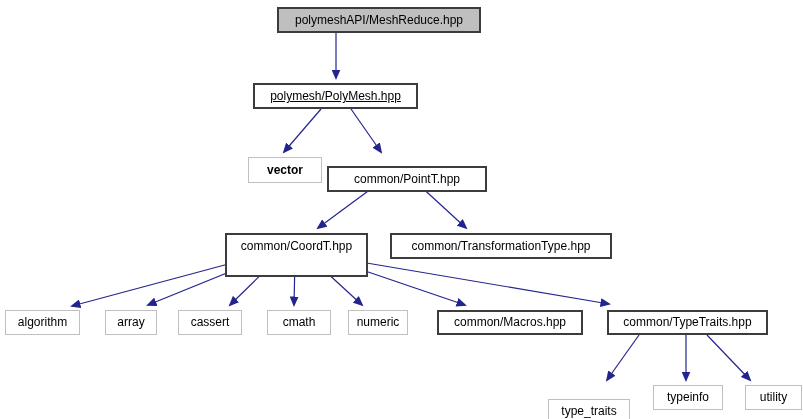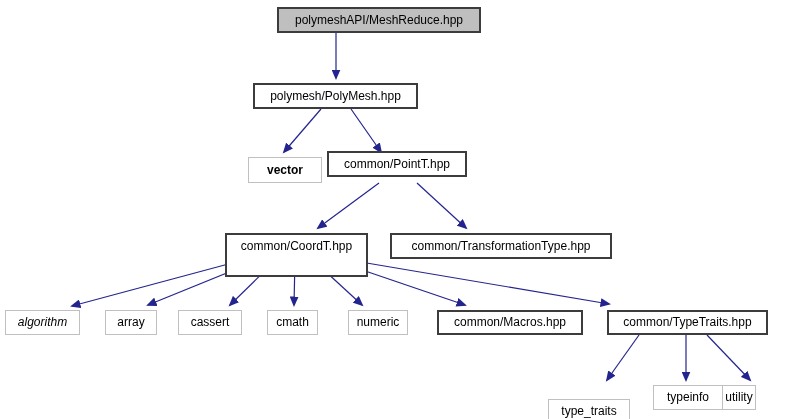--- a/index.html
+++ b/index.html
@@ -74,29 +74,29 @@
         <line x1="312" y1="259" x2="362" y2="305" class="edge-line" marker-end="url(#arrowhead)"></line>
         <line x1="330" y1="259" x2="465" y2="305" class="edge-line" marker-end="url(#arrowhead)"></line>
         <line x1="343" y1="259" x2="609" y2="304" class="edge-line" marker-end="url(#arrowhead)"></line>
         <line x1="639" y1="335" x2="607" y2="380" class="edge-line" marker-end="url(#arrowhead)"></line>
         <line x1="686" y1="335" x2="686" y2="380" class="edge-line" marker-end="url(#arrowhead)"></line>
         <line x1="707" y1="335" x2="750" y2="380" class="edge-line" marker-end="url(#arrowhead)"></line>
       </g>
   </svg>
   <div id="nodes">
       <div class="node root" style="left: 233px; top: 7px; width: 204px; height: 26px; line-height: 22px;">polymeshAPI/MeshReduce.hpp</div>
-      <div class="node internal" style="left: 253px; top: 83px; width: 165px; height: 26px; line-height: 22px;">polymesh/PolyMesh.hpp</div>
+      <div class="node internal" style="left: 253px; top: 83px; width: 165px; height: 26px; line-height: 22px; text-decoration: underline;">polymesh/PolyMesh.hpp</div>
       <div class="node leaf" style="left: 248px; top: 157px; width: 74px; height: 26px; line-height: 24px; font-weight: bold;">vector</div>
-      <div class="node internal" style="left: 327px; top: 151px; width: 140px; height: 26px; line-height: 22px;">common/PointT.hpp</div>
+      <div class="node internal" style="left: 327px; top: 166px; width: 160px; height: 26px; line-height: 22px;">common/PointT.hpp</div>
       <div class="node internal" style="left: 225px; top: 233px; width: 143px; height: 44px; line-height: 22px;">common/CoordT.hpp</div>
       <div class="node internal" style="left: 390px; top: 233px; width: 222px; height: 26px; line-height: 22px;">common/TransformationType.hpp</div>
-      <div class="node leaf" style="left: 5px; top: 310px; width: 75px; height: 25px; line-height: 23px; font-style: italic;">algorithm</div>
+      <div class="node leaf" style="left: 5px; top: 310px; width: 75px; height: 25px; line-height: 23px;">algorithm</div>
       <div class="node leaf" style="left: 105px; top: 310px; width: 52px; height: 25px; line-height: 23px;">array</div>
       <div class="node leaf" style="left: 178px; top: 310px; width: 64px; height: 25px; line-height: 23px;">cassert</div>
-      <div class="node leaf" style="left: 267px; top: 310px; width: 51px; height: 25px; line-height: 23px;">cmath</div>
+      <div class="node leaf" style="left: 267px; top: 310px; width: 64px; height: 25px; line-height: 23px;">cmath</div>
       <div class="node leaf" style="left: 348px; top: 310px; width: 60px; height: 25px; line-height: 23px;">numeric</div>
       <div class="node internal" style="left: 437px; top: 310px; width: 146px; height: 25px; line-height: 21px;">common/Macros.hpp</div>
       <div class="node internal" style="left: 607px; top: 310px; width: 161px; height: 25px; line-height: 21px;">common/TypeTraits.hpp</div>
       <div class="node leaf" style="left: 548px; top: 385px; width: 82px; height: 25px; line-height: 23px; margin-top: 14px;">type_traits</div>
       <div class="node leaf" style="left: 653px; top: 385px; width: 70px; height: 25px; line-height: 23px;">typeinfo</div>
-      <div class="node leaf" style="left: 722px; top: 385px; width: 34px; height: 25px; line-height: 23px;">utility</div>
+      <div class="node leaf" style="left: 745px; top: 385px; width: 57px; height: 25px; line-height: 23px;">utility</div>
     </div>
 </div>
 
 </body></html>

